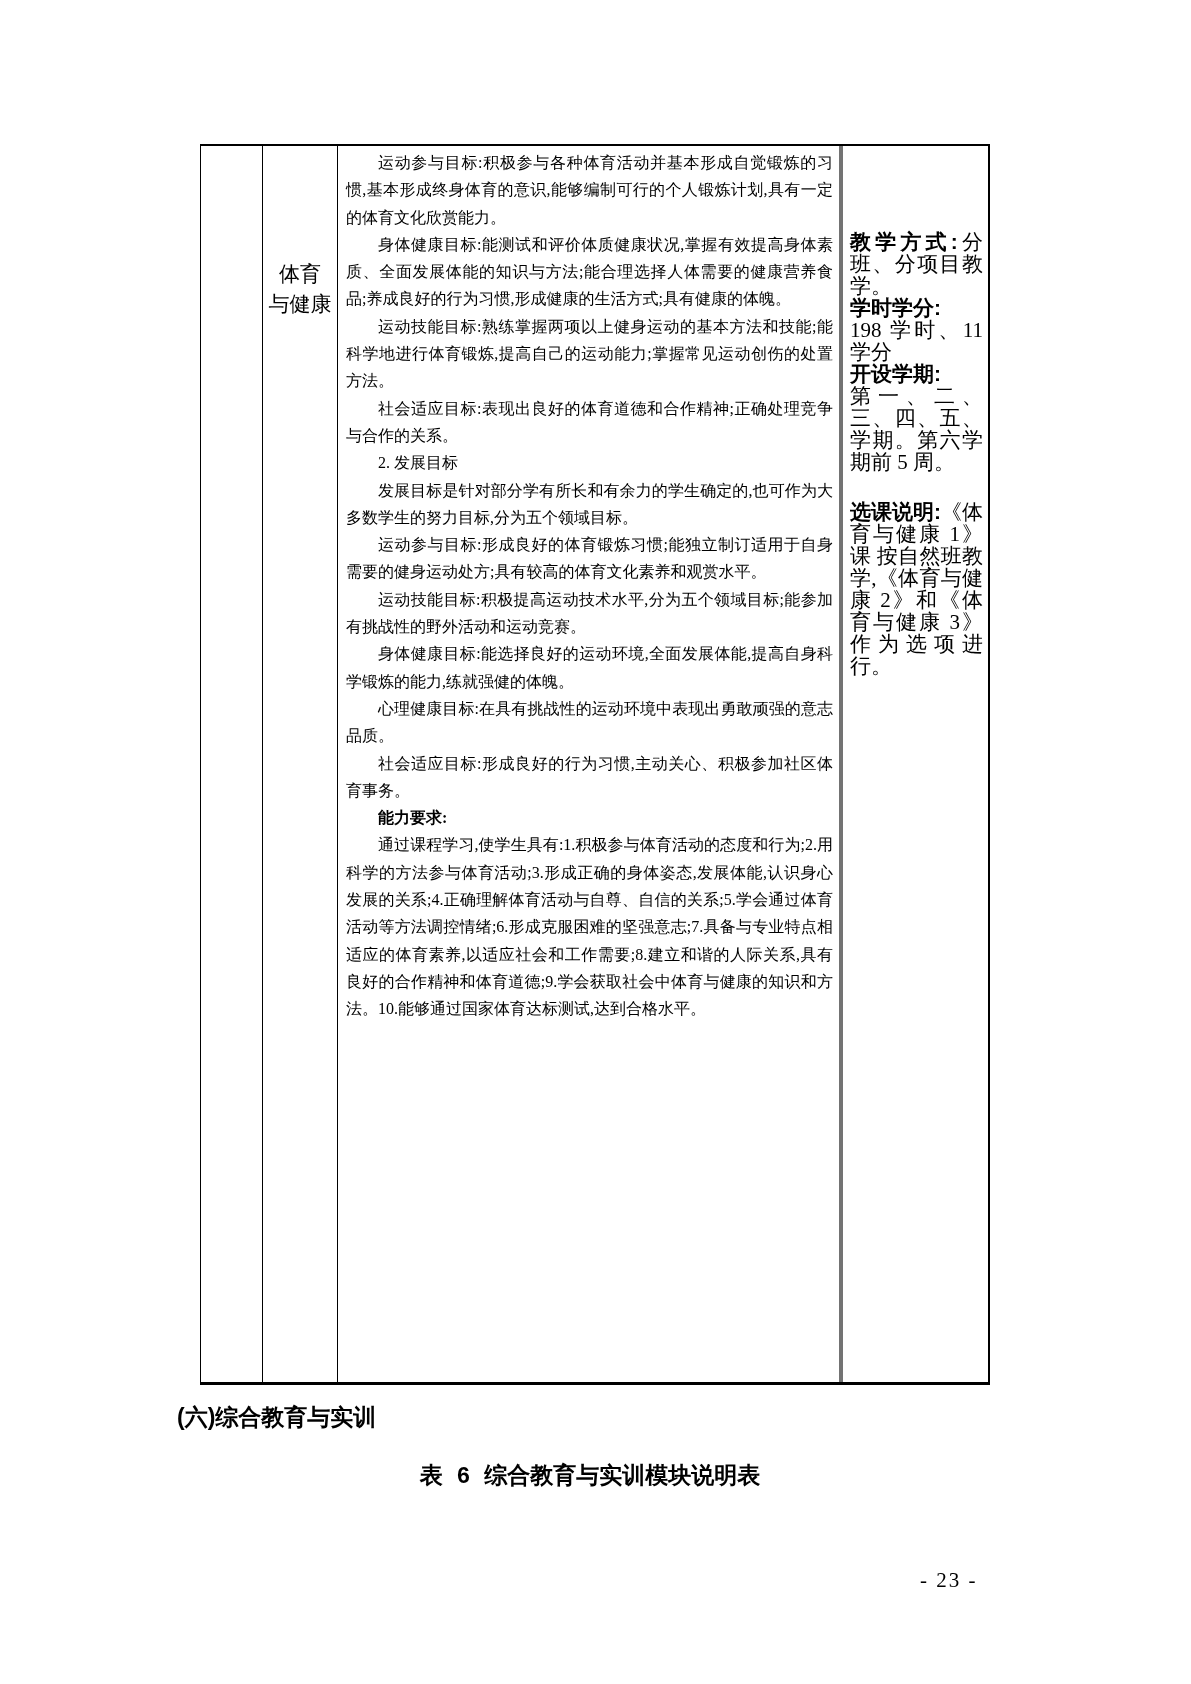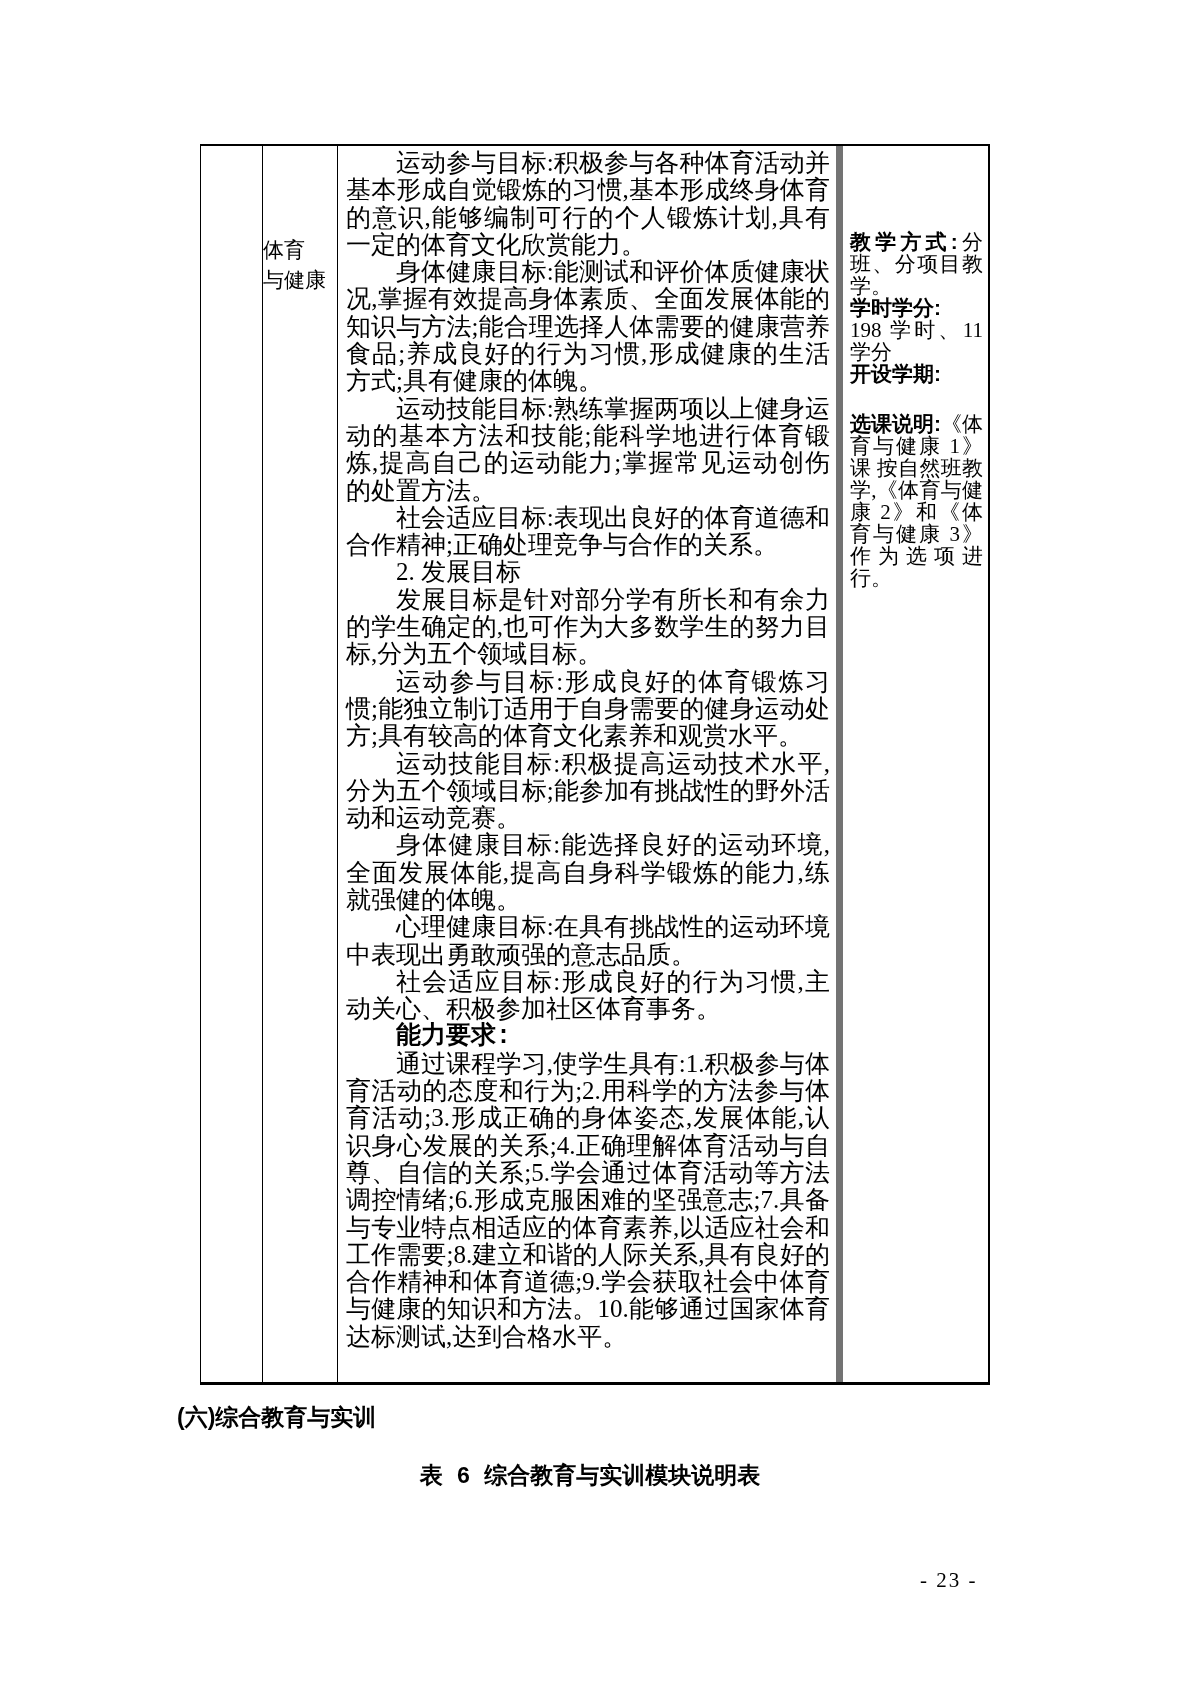--- a/index.html
+++ b/index.html
@@ -8,32 +8,32 @@
     font-family:"Liberation Serif","DejaVu Serif",serif;color:#000;overflow:hidden;
   }
   .ctable{
     position:absolute;left:200px;top:144px;width:790px;height:1241px;
     box-sizing:border-box;display:flex;
     border-top:2px solid #000;border-bottom:3px solid #000;
     border-left:1px solid #000;border-right:2px solid #000;
   }
   .col{box-sizing:border-box;height:100%;}
   .col1{width:62px;border-right:1px solid #000;}
-  .col2{width:75px;border-right:1px solid #000;
-        padding-top:89px;font-size:21px;line-height:30px;}
-  .col3{width:505px;border-right:7px solid #737373;overflow:hidden;
-        padding:3px 6px 0 8px;font-size:25px;line-height:27.3px;}
+  .col2{width:75px;border-right:1px solid #000;text-align:center;
+        padding-top:113px;font-size:21px;line-height:30px;}
+  .col3{width:505px;border-right:4px solid #737373;overflow:hidden;
+        padding:3px 6px 0 8px;font-size:16px;line-height:27.3px;}
   .col3 p{margin:0;text-indent:2em;text-align:justify;text-justify:inter-character;}
   .col4{width:145px;overflow:hidden;padding:85px 5px 0 7px;
         font-size:21px;line-height:22px;}
   .col4 p{margin:0;text-align:justify;text-justify:inter-character;}
   .b{font-weight:bold;font-family:"Liberation Sans","DejaVu Sans",sans-serif;}
   .blocklabel{display:block;}
   .gap{margin-top:28px !important;}
-  .bold-p{font-weight:bold;font-family:Liberation Mono, monospace;}
+  .bold-p{font-weight:bold;font-family:Liberation Serif, serif;}
   .section-heading{
     position:absolute;left:177px;top:1402px;font-size:23px;font-weight:bold;
     font-family:"Liberation Sans","DejaVu Sans",sans-serif;
   }
   .caption{
     position:absolute;left:0;top:1460px;width:1180px;text-align:center;
     font-size:23px;font-weight:bold;
     font-family:Liberation Mono, monospace;
   }
   .pageno{
@@ -67,21 +67,21 @@
       <p>身体健康目标:能选择良好的运动环境,全面发展体能,提高自身科学锻炼的能力,练就强健的体魄。</p>
       <p>心理健康目标:在具有挑战性的运动环境中表现出勇敢顽强的意志品质。</p>
       <p>社会适应目标:形成良好的行为习惯,主动关心、积极参加社区体育事务。</p>
       <p class="bold-p">能力要求:</p>
       <p>通过课程学习,使学生具有:1.积极参与体育活动的态度和行为;2.用科学的方法参与体育活动;3.形成正确的身体姿态,发展体能,认识身心发展的关系;4.正确理解体育活动与自尊、自信的关系;5.学会通过体育活动等方法调控情绪;6.形成克服困难的坚强意志;7.具备与专业特点相适应的体育素养,以适应社会和工作需要;8.建立和谐的人际关系,具有良好的合作精神和体育道德;9.学会获取社会中体育与健康的知识和方法。10.能够通过国家体育达标测试,达到合格水平。</p>
     </div>
 
     <div class="col col4">
       <p><span class="b">教学方式:</span><span>分班、分项目教学。</span></p>
       <p><span class="b blocklabel">学时学分:</span><span>198 学时、11 学分</span></p>
-      <p><span class="b blocklabel">开设学期:</span></p>
+      <p><span class="b blocklabel">开设学期:</span><span>第一、二、三、四、五、学期。第六学期前 5 周。</span></p>
       <p class="gap"><span class="b">选课说明:</span><span>《体育与健康 1》课 按自然班教学,《体育与健康 2》和《体育与健康 3》作为选项进行。</span></p>
     </div>
 
   </div>
 
   <div class="section-heading">(六)综合教育与实训</div>
 
   <div class="caption">表 6 综合教育与实训模块说明表</div>
 
   <div class="pageno">- 23 -</div>

